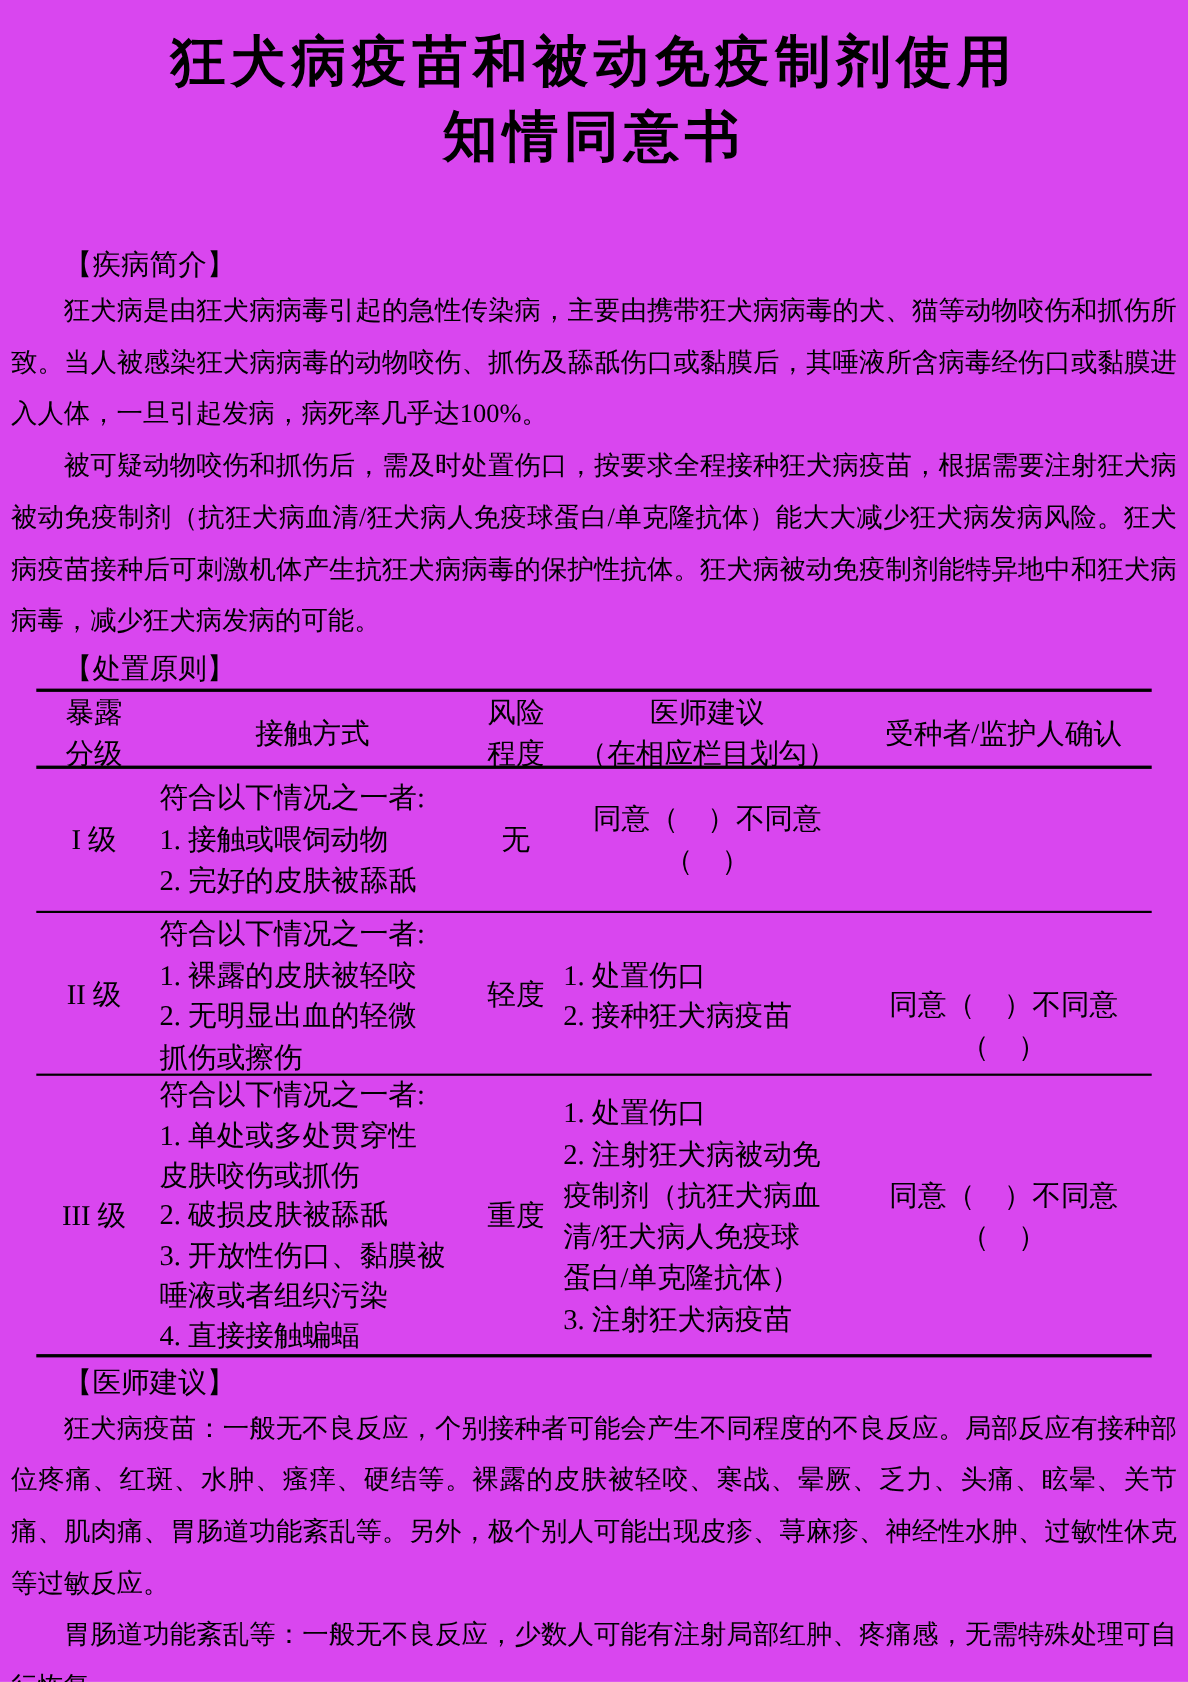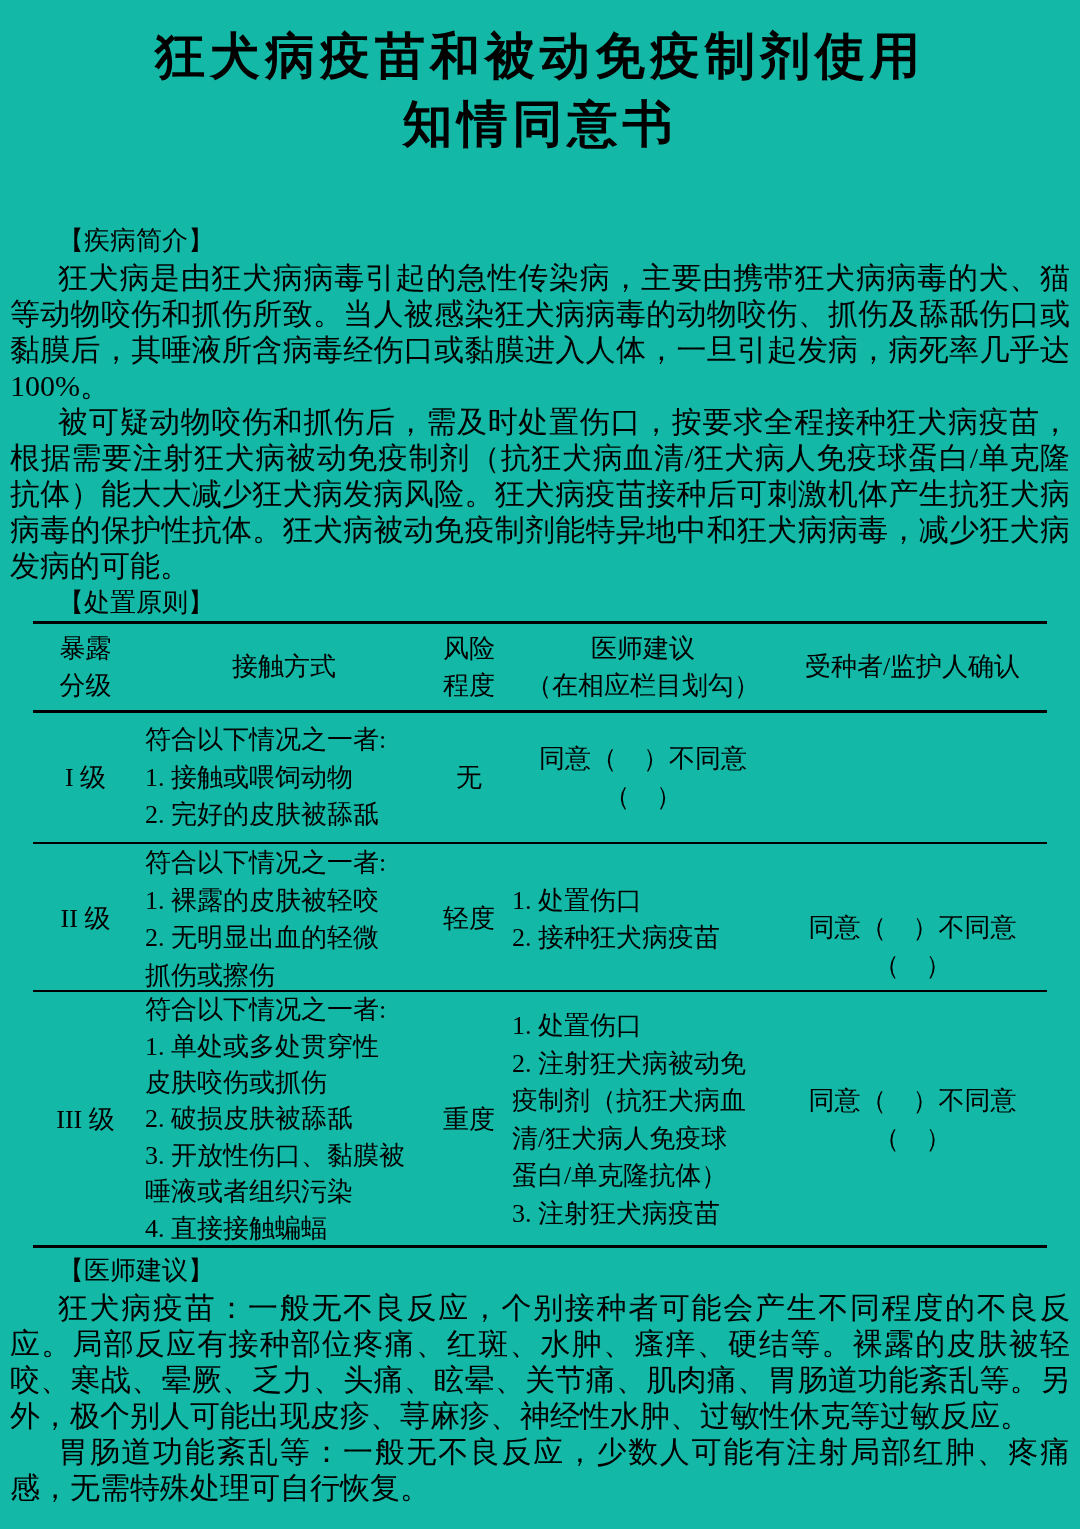--- a/index.html
+++ b/index.html
@@ -1,56 +1,56 @@
 <!DOCTYPE html>
 <html lang="zh"><head>
 <meta charset="utf-8">
 <style>
   html,body{margin:0;padding:0;background:#fff;}
   .page{
     position:relative;
     width:1080px;height:1529px;
-    background:#14b8a6;color:#000000;
+    background:#d946ef;color:#000000;
     font-family:"Liberation Serif","DejaVu Serif",serif;
     box-sizing:border-box;
     padding:22px 10px 0 10px;
     overflow:hidden;
   }
   .doc-title{
     margin:0 0 64px 0;
     text-align:center;
     font-weight:bold;
     font-size:50px;
     line-height:68px;
     letter-spacing:5px;
   }
   .sec-heading{
     font-size:26px;
     line-height:37.6px;
     padding-left:48px;
   }
   p.body-para{
     margin:0;
-    font-size:30px;
-    line-height:36px;
+    font-size:24px;
+    line-height:47px;
     text-align:justify;
     text-indent:48px;
   }
   
   .principles-table{
     margin:0 23px;
     border-top:3px solid #000;
     border-bottom:3px solid #000;
   }
   .trow{
     display:grid;
     grid-template-columns:105px 292px 78px 270px 269px;
     box-sizing:border-box;
   }
-  .trow.head{height:89px;border-bottom:3px solid #000;}
+  .trow.head{height:70px;border-bottom:3px solid #000;}
   .trow.r1{height:131px;border-bottom:2px solid #000;}
   .trow.r2{height:148px;border-bottom:2px solid #000;}
   .trow.r3{height:253px;}
   .cell{
     display:flex;
     align-items:center;
     justify-content:center;
     font-size:26px;
     line-height:37.5px;
     white-space:pre-line;

